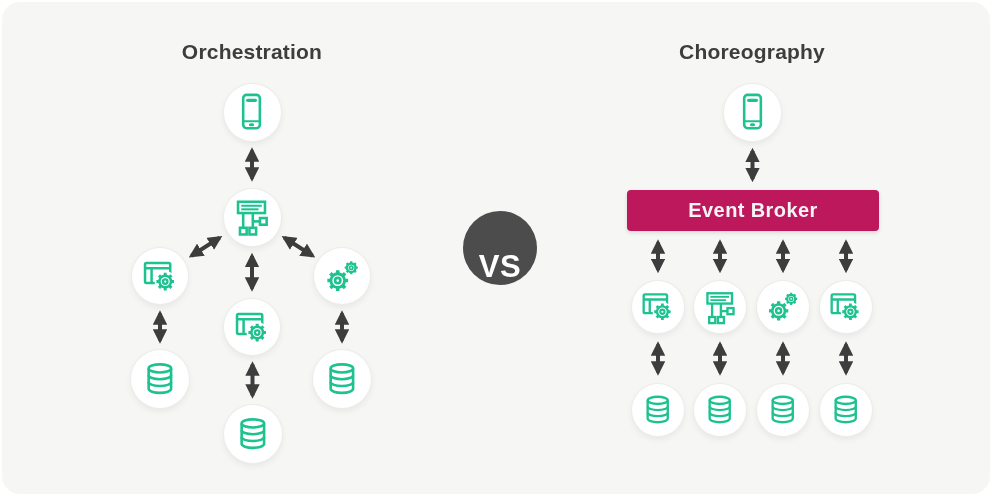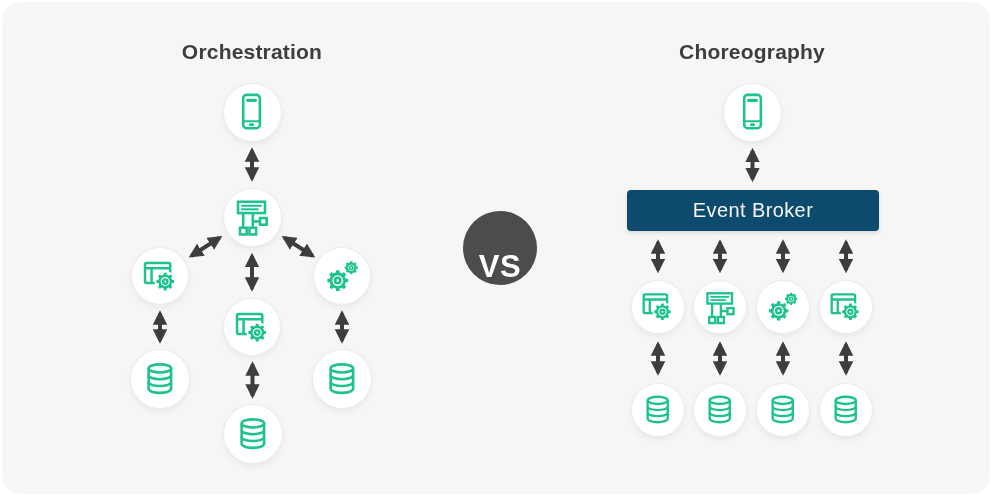--- a/index.html
+++ b/index.html
@@ -26,23 +26,23 @@
   }
   .node svg{width:72%;height:72%;display:block;}
   #vs-badge{
     position:absolute;left:463px;top:211px;width:74px;height:74px;
     background:#4c4c4c;border-radius:50%;
     display:flex;align-items:flex-end;justify-content:center;
     color:#ffffff;font-size:31px;font-weight:600;letter-spacing:0.5px;
   }
   #event-broker{
     position:absolute;left:627px;top:190px;width:252px;height:41px;
-    background:#0c4a6e;border-radius:4px;
+    background:#be185d;border-radius:4px;
     display:flex;align-items:center;justify-content:center;
-    color:#f5f5f5;font-size:20px;font-weight:400;letter-spacing:0.4px;
+    color:#f5f5f5;font-size:20px;font-weight:700;letter-spacing:0.4px;
     box-shadow:0 2px 4px rgba(0,0,0,0.12);
   }
   .defs{position:absolute;width:0;height:0;overflow:hidden;}
 </style>
 </head>
 <body>
 
 <svg class="defs" aria-hidden="true">
   <defs>
     <g id="gear8">

